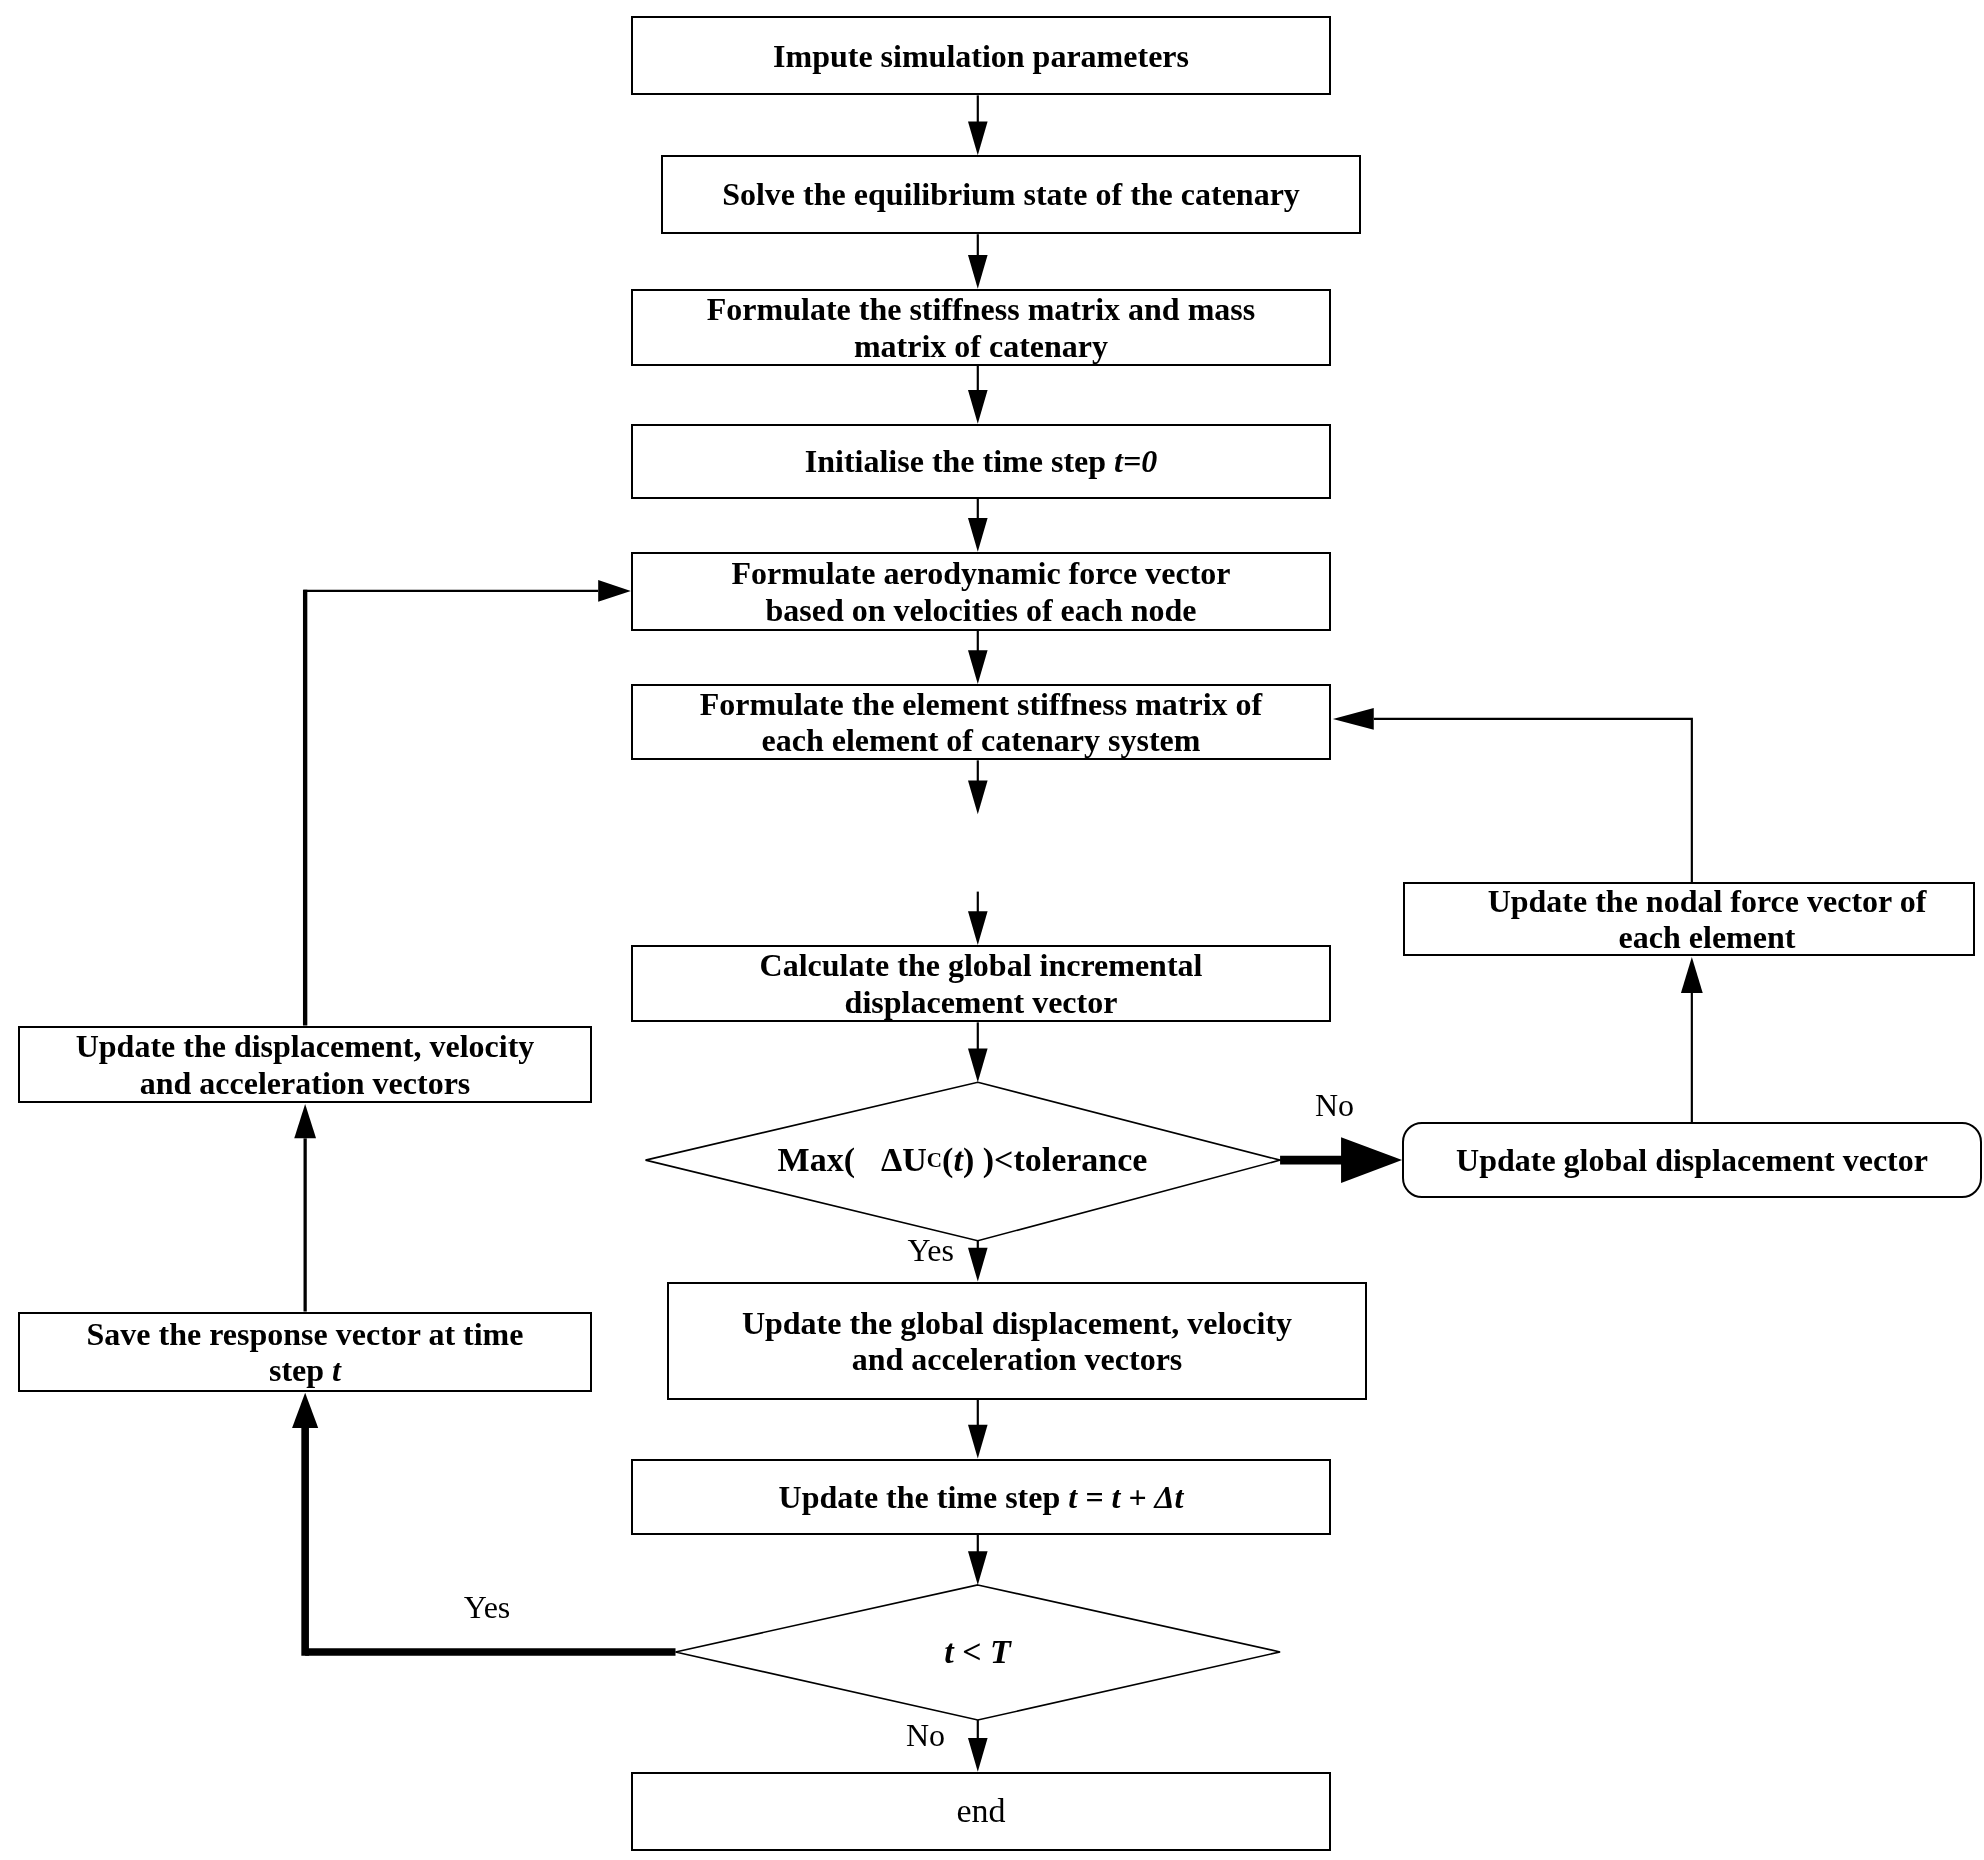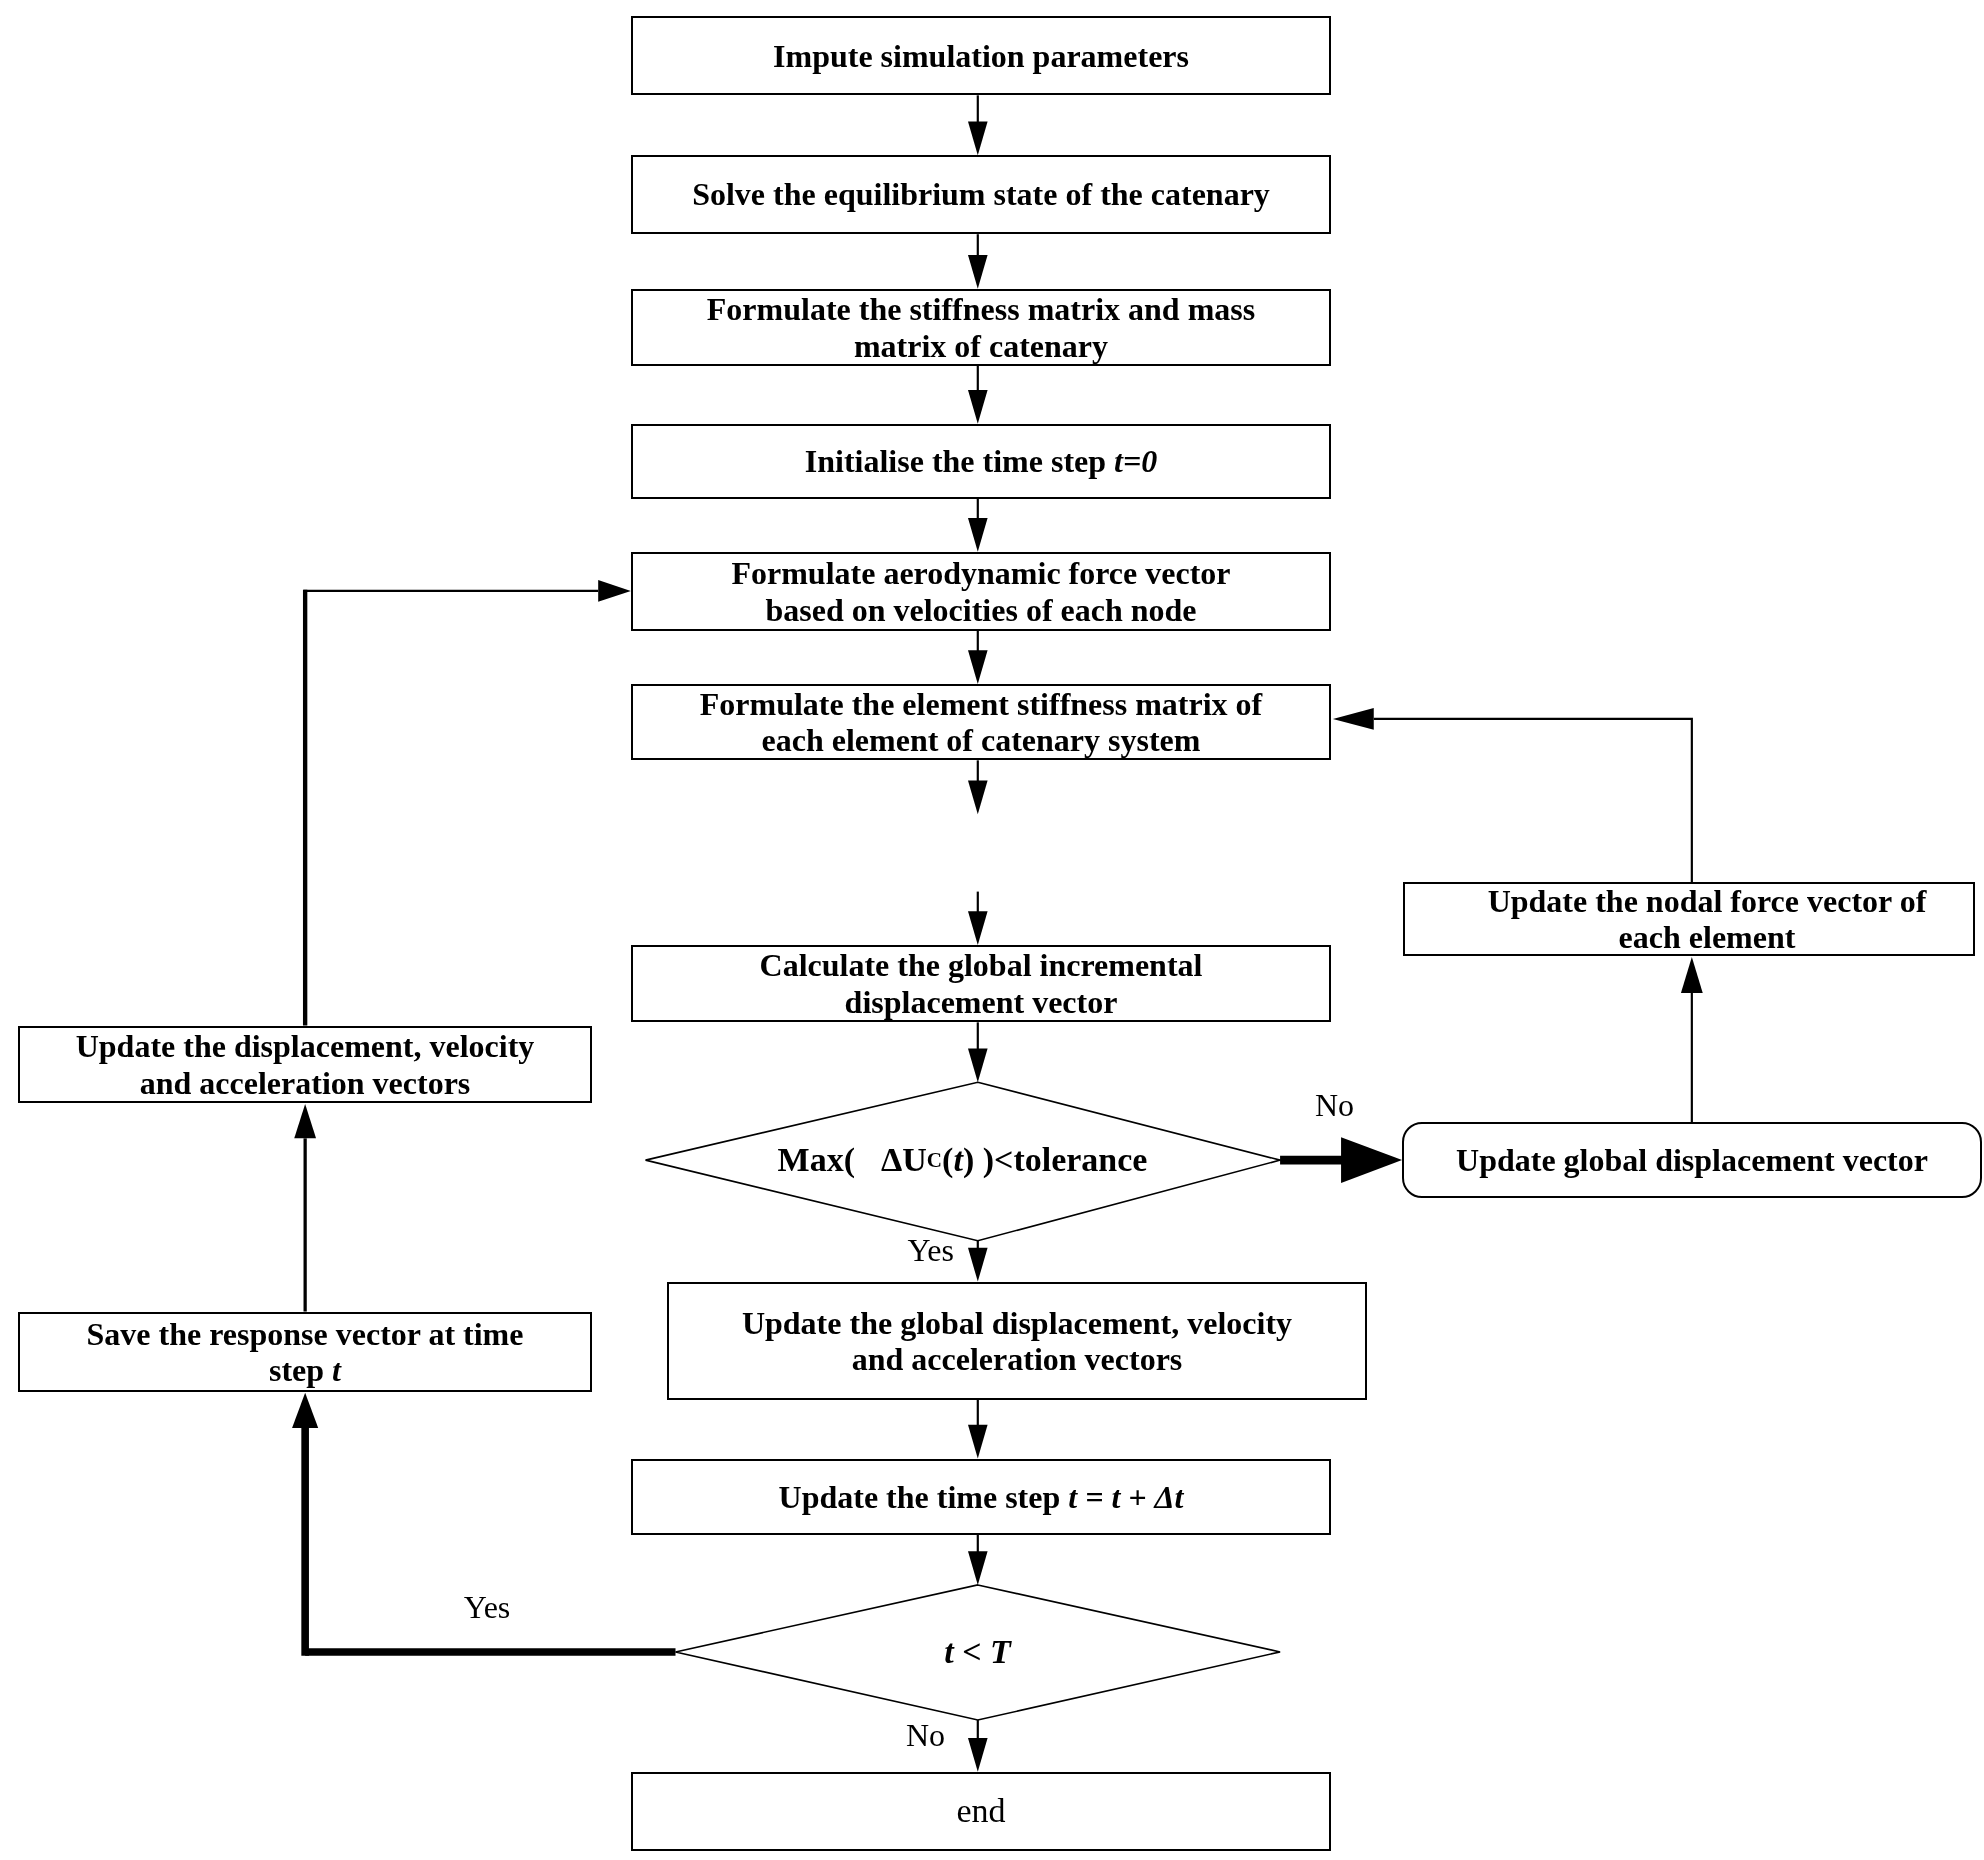--- a/index.html
+++ b/index.html
@@ -138,21 +138,21 @@
     </g>
 
     <polygon points="1795,1987 2350,2130 1795,2278 1185,2130" fill="#ffffff" stroke="#000" stroke-width="3"></polygon>
     <polygon points="1795,2910 2350,3033 1795,3158 1240,3033" fill="#ffffff" stroke="#000" stroke-width="3"></polygon>
   </svg>
 
   <div class="box" style="left:631px;top:16.3px;width:700px;height:79px;">
     <span class="bl">Impute simulation parameters</span>
   </div>
 
-  <div class="box" style="left:631px;top:155px;width:700px;height:79px;">
+  <div class="box" style="left:661px;top:155px;width:700px;height:79px;">
     <span class="bl">Solve the equilibrium state of the catenary</span>
   </div>
 
   <div class="box" style="left:631px;top:289px;width:700px;height:77px;">
     <span class="bl">Formulate the stiffness matrix and mass</span>
     <span class="bl">matrix of catenary</span>
   </div>
 
   <div class="box" style="left:631px;top:424px;width:700px;height:75px;">
     <span class="bl"><span>Initialise the time step </span><span class="it">t=0</span></span>

